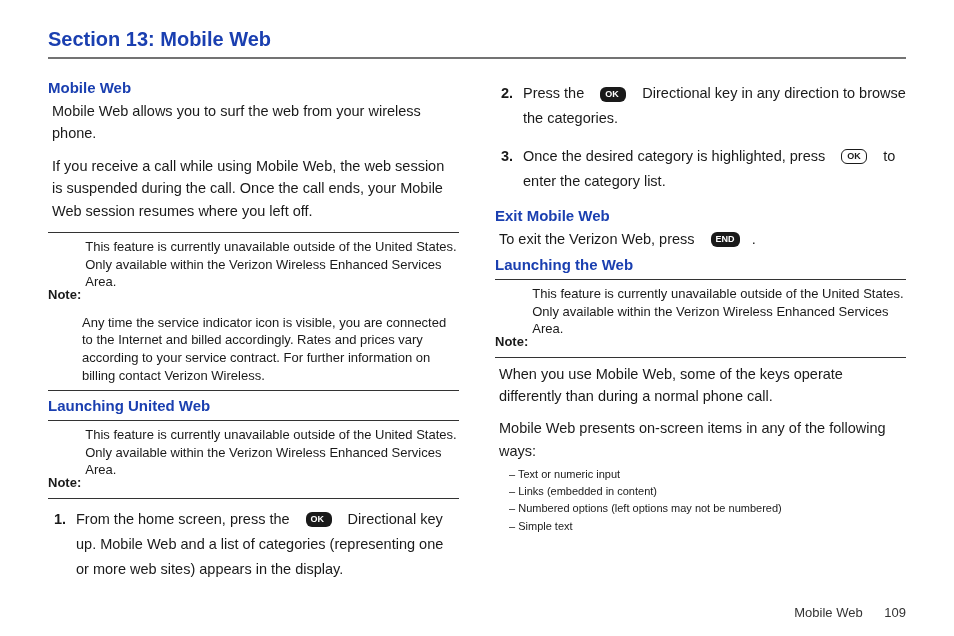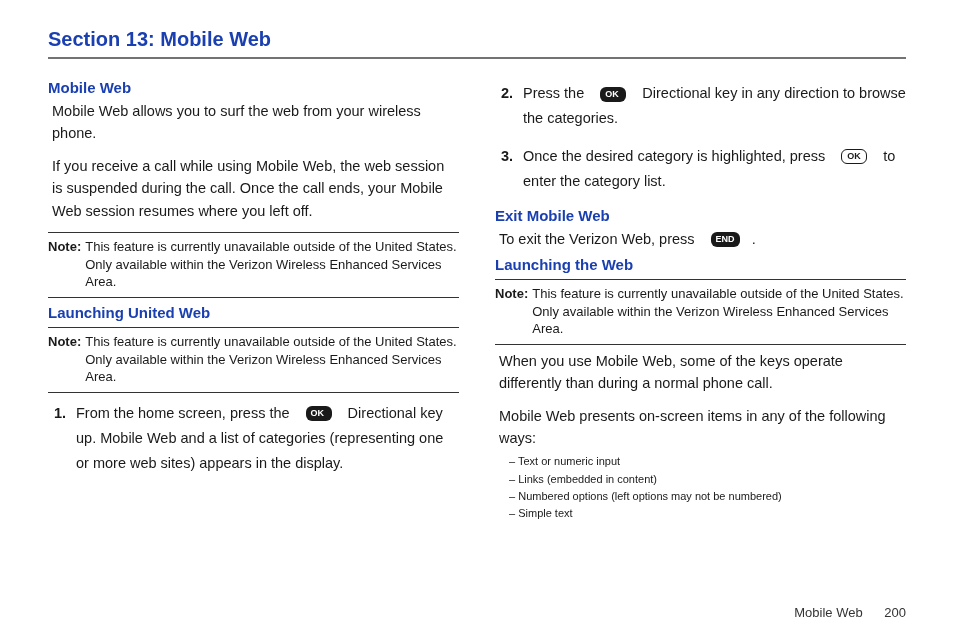--- a/index.html
+++ b/index.html
@@ -53,21 +53,21 @@
     line-height: 1.35;
     margin: 2px 0 5px 0;
   }
   .note-block .note-label {
     font-weight: bold;
   }
   .note-row {
     display: flex;
     gap: 4px;
   }
-  .note-row .note-label { flex: 0 0 auto; }
+  .note-row .note-label { flex: 0 0 auto; margin-top: 48px; }
   .note-row .note-text { flex: 1; }
   .note-extra {
     margin-top: 10px;
     margin-left: 34px;
     font-size: 13px;
     line-height: 1.35;
   }
   ol.steps {
     list-style: none;
     margin: 8px 0 0 0;
@@ -137,20 +137,21 @@
     <div class="subhead">Mobile Web</div>
     <p class="body">Mobile Web allows you to surf the web from your wireless phone.</p>
     <p class="body">If you receive a call while using Mobile Web, the web session is suspended during the call. Once the call ends, your Mobile Web session resumes where you left off.</p>
 
     <hr class="sep">
     <div class="note-block">
       <div class="note-row">
         <span class="note-label">Note:</span>
         <span class="note-text">This feature is currently unavailable outside of the United States. Only available within the Verizon Wireless Enhanced Services Area.</span>
       </div>
+      <div class="note-extra">Any time the service indicator icon is visible, you are connected to the Internet and billed accordingly. Rates and prices vary according to your service contract. For further information on billing contact Verizon Wireless.</div>
     </div>
     <hr class="sep">
 
     <div class="subhead">Launching United Web</div>
 
     <hr class="sep">
     <div class="note-block">
       <div class="note-row">
         <span class="note-label">Note:</span>
         <span class="note-text">This feature is currently unavailable outside of the United States. Only available within the Verizon Wireless Enhanced Services Area.</span>
@@ -209,14 +210,14 @@
       <li>Numbered options (left options may not be numbered)</li>
       <li>Simple text</li>
     </ul>
 
   </div>
 
 </div>
 
 <div class="footer">
   <span>Mobile Web</span>
-  <span class="page-num">200</span>
+  <span class="page-num">109</span>
 </div>
 
 </body></html>

